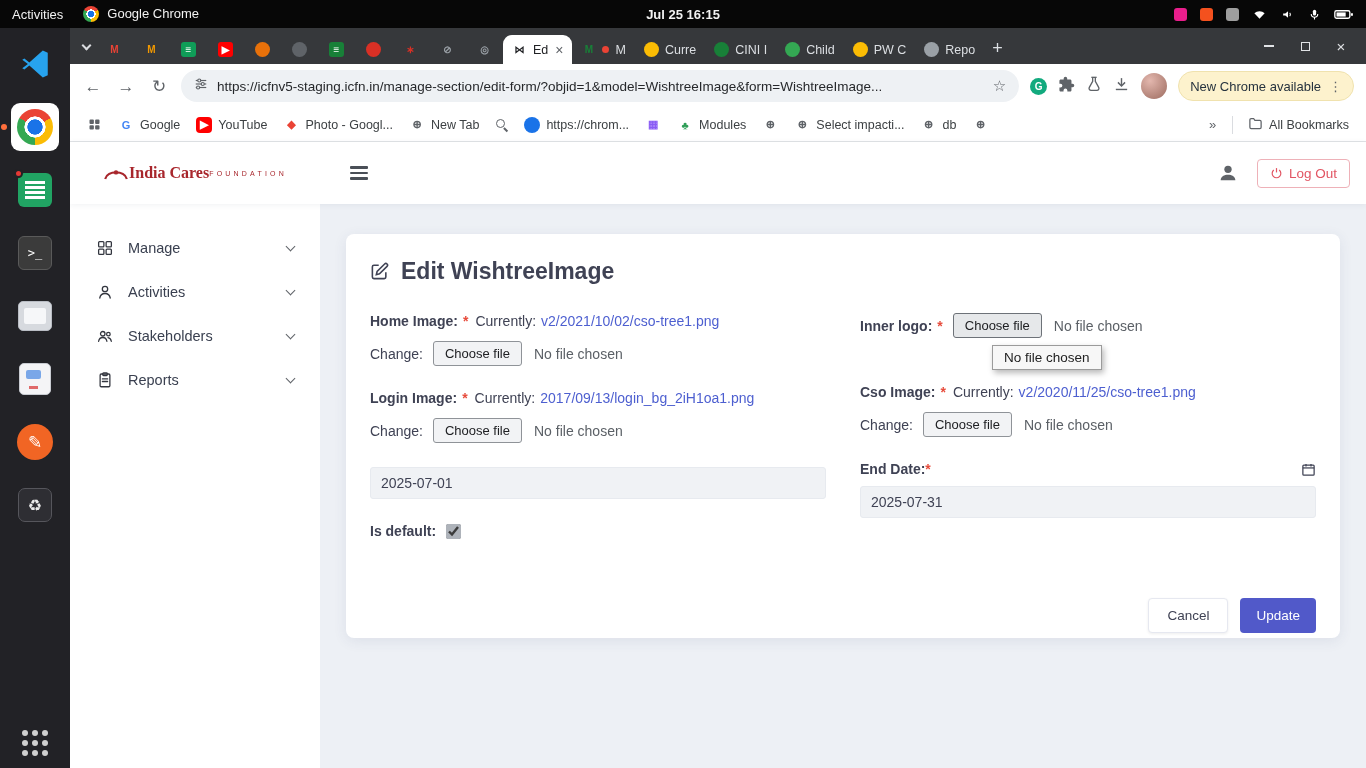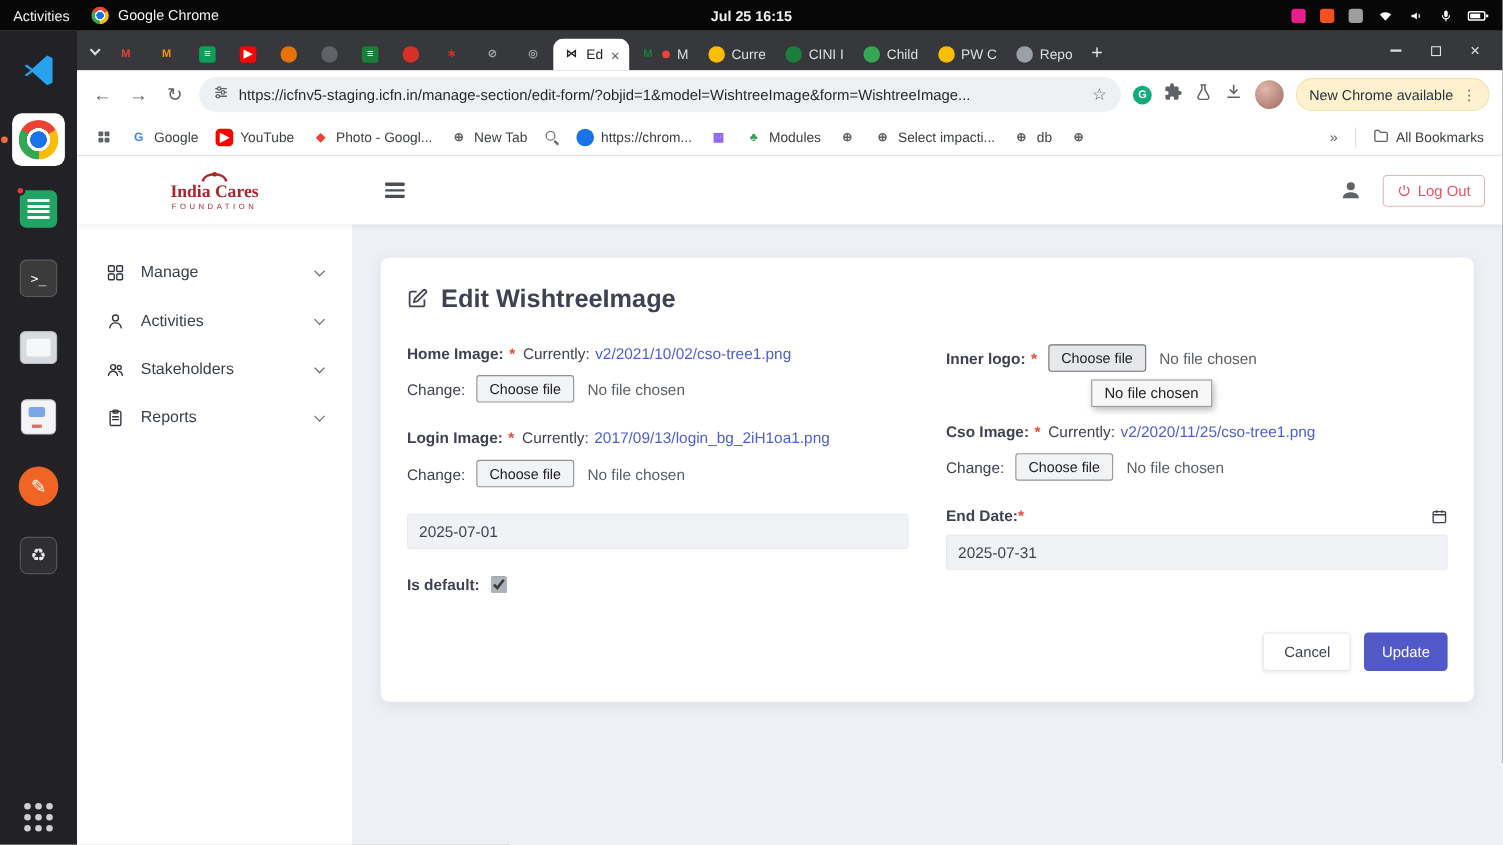--- a/index.html
+++ b/index.html
@@ -89,21 +89,21 @@
   .bmspacer{flex:1;}
   .css-search{width:13px;height:13px;position:relative;display:inline-block;}
   .css-search::before{content:"";position:absolute;left:1px;top:1px;width:7px;height:7px;border:1.6px solid #5f6368;border-radius:50%;}
   .css-search::after{content:"";position:absolute;left:9px;top:9px;width:5px;height:1.7px;background:#5f6368;transform:rotate(45deg);transform-origin:left center;}
 
   
   .page{flex:1;display:flex;flex-direction:column;min-height:0;background:#edf0f5;}
   .pageheader{height:62px;background:#fff;display:flex;align-items:center;padding:0 16px 0 0;
     box-shadow:0 1px 6px rgba(40,50,80,.07);position:relative;z-index:2;flex:0 0 auto;}
   .brand{width:250px;display:flex;justify-content:center;}
-  .brandbox{display:flex;flex-direction:column;align-items:center;line-height:1.1;}
+  .brandbox{display:flex;align-items:center;line-height:1.1;}
   .brandline1{font-family:"Liberation Serif",serif;font-weight:bold;font-size:16px;color:#a8262c;}
   .brandline2{font-size:7px;letter-spacing:3.2px;color:#a8262c;margin-top:1px;}
   .hamburger{margin-left:26px;display:flex;flex-direction:column;gap:3px;padding:4px;}
   .hamburger i{display:block;width:18px;height:2.4px;background:#4a4f57;border-radius:1px;}
   .headspacer{flex:1;}
   .personbtn{margin-right:18px;display:flex;}
   .logoutbtn{display:flex;align-items:center;gap:6px;color:#e25563;border:1px solid #eeb1b8;background:#fff;
     border-radius:4px;padding:6px 12px;font-size:13.5px;font-family:inherit;}
 
   .pagebody{flex:1;display:flex;min-height:0;}
@@ -133,21 +133,21 @@
   .mb46{margin-bottom:46px;}
   .datelabel{justify-content:space-between;margin-bottom:9px;}
   .calicon{display:flex;}
   .dateinput{width:100%;height:32px;background:#f0f2f5;border:1px solid #e7eaef;border-radius:3px;padding:0 10px;
     font-size:14px;color:#3f4254;font-family:inherit;margin-bottom:18px;}
   .isdef{margin-top:6px;gap:10px;}
   .defcheck{width:15px;height:15px;accent-color:#aeb3ba;margin:0;}
   .innerlogo{position:relative;}
   .tooltip{position:absolute;left:132px;top:32px;background:#f7f7f7;border:1px solid #9b9b9b;
     box-shadow:2px 3px 6px rgba(0,0,0,.28);padding:4px 11px;font-size:13.5px;color:#222;white-space:nowrap;z-index:3;}
-  .actions{position:absolute;right:24px;bottom:28px;display:flex;gap:12px;}
+  .actions{position:absolute;right:24px;bottom:5px;display:flex;gap:12px;}
   .btn-cancel{background:#fff;color:#3f4254;border:1px solid #e6e8f0;border-radius:4px;padding:9px 18px;font-size:13.5px;
     font-family:inherit;box-shadow:0 1px 3px rgba(0,0,0,.07);}
   .btn-update{background:#5159c9;color:#fff;border:none;border-radius:4px;padding:9px 16px;font-size:13.5px;font-family:inherit;}
 </style>
 </head>
 <body>
 
 <div id="screen">
 
   <div class="topbar">

